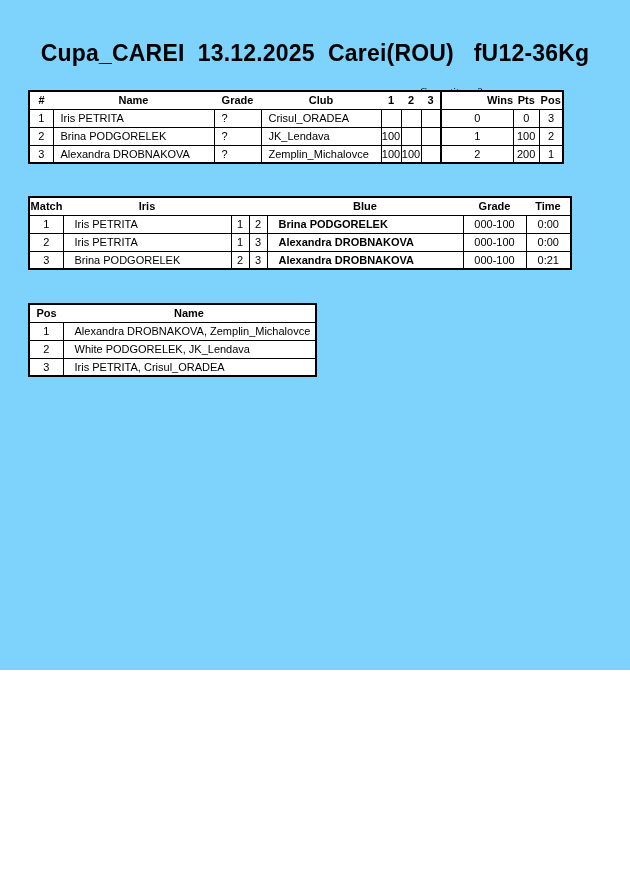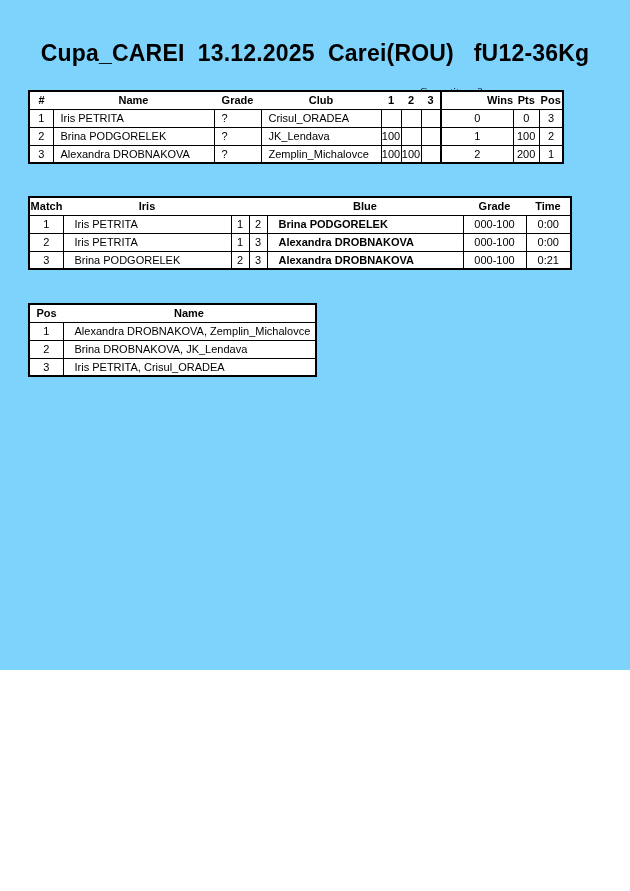--- a/index.html
+++ b/index.html
@@ -216,21 +216,21 @@
         <tr>
       <th>Pos</th>
       <th>Name</th>
     </tr>
     <tr>
       <td class="c">1</td>
       <td class="pad12">Alexandra DROBNAKOVA, Zemplin_Michalovce</td>
     </tr>
     <tr>
       <td class="c">2</td>
-      <td class="pad12">Brina DROBNAKOVA, JK_Lendava</td>
+      <td class="pad12">White PODGORELEK, JK_Lendava</td>
     </tr>
     <tr>
       <td class="c">3</td>
       <td class="pad12">Iris PETRITA, Crisul_ORADEA</td>
     </tr>
   </tbody>
     </table>
 
 </div>
 

